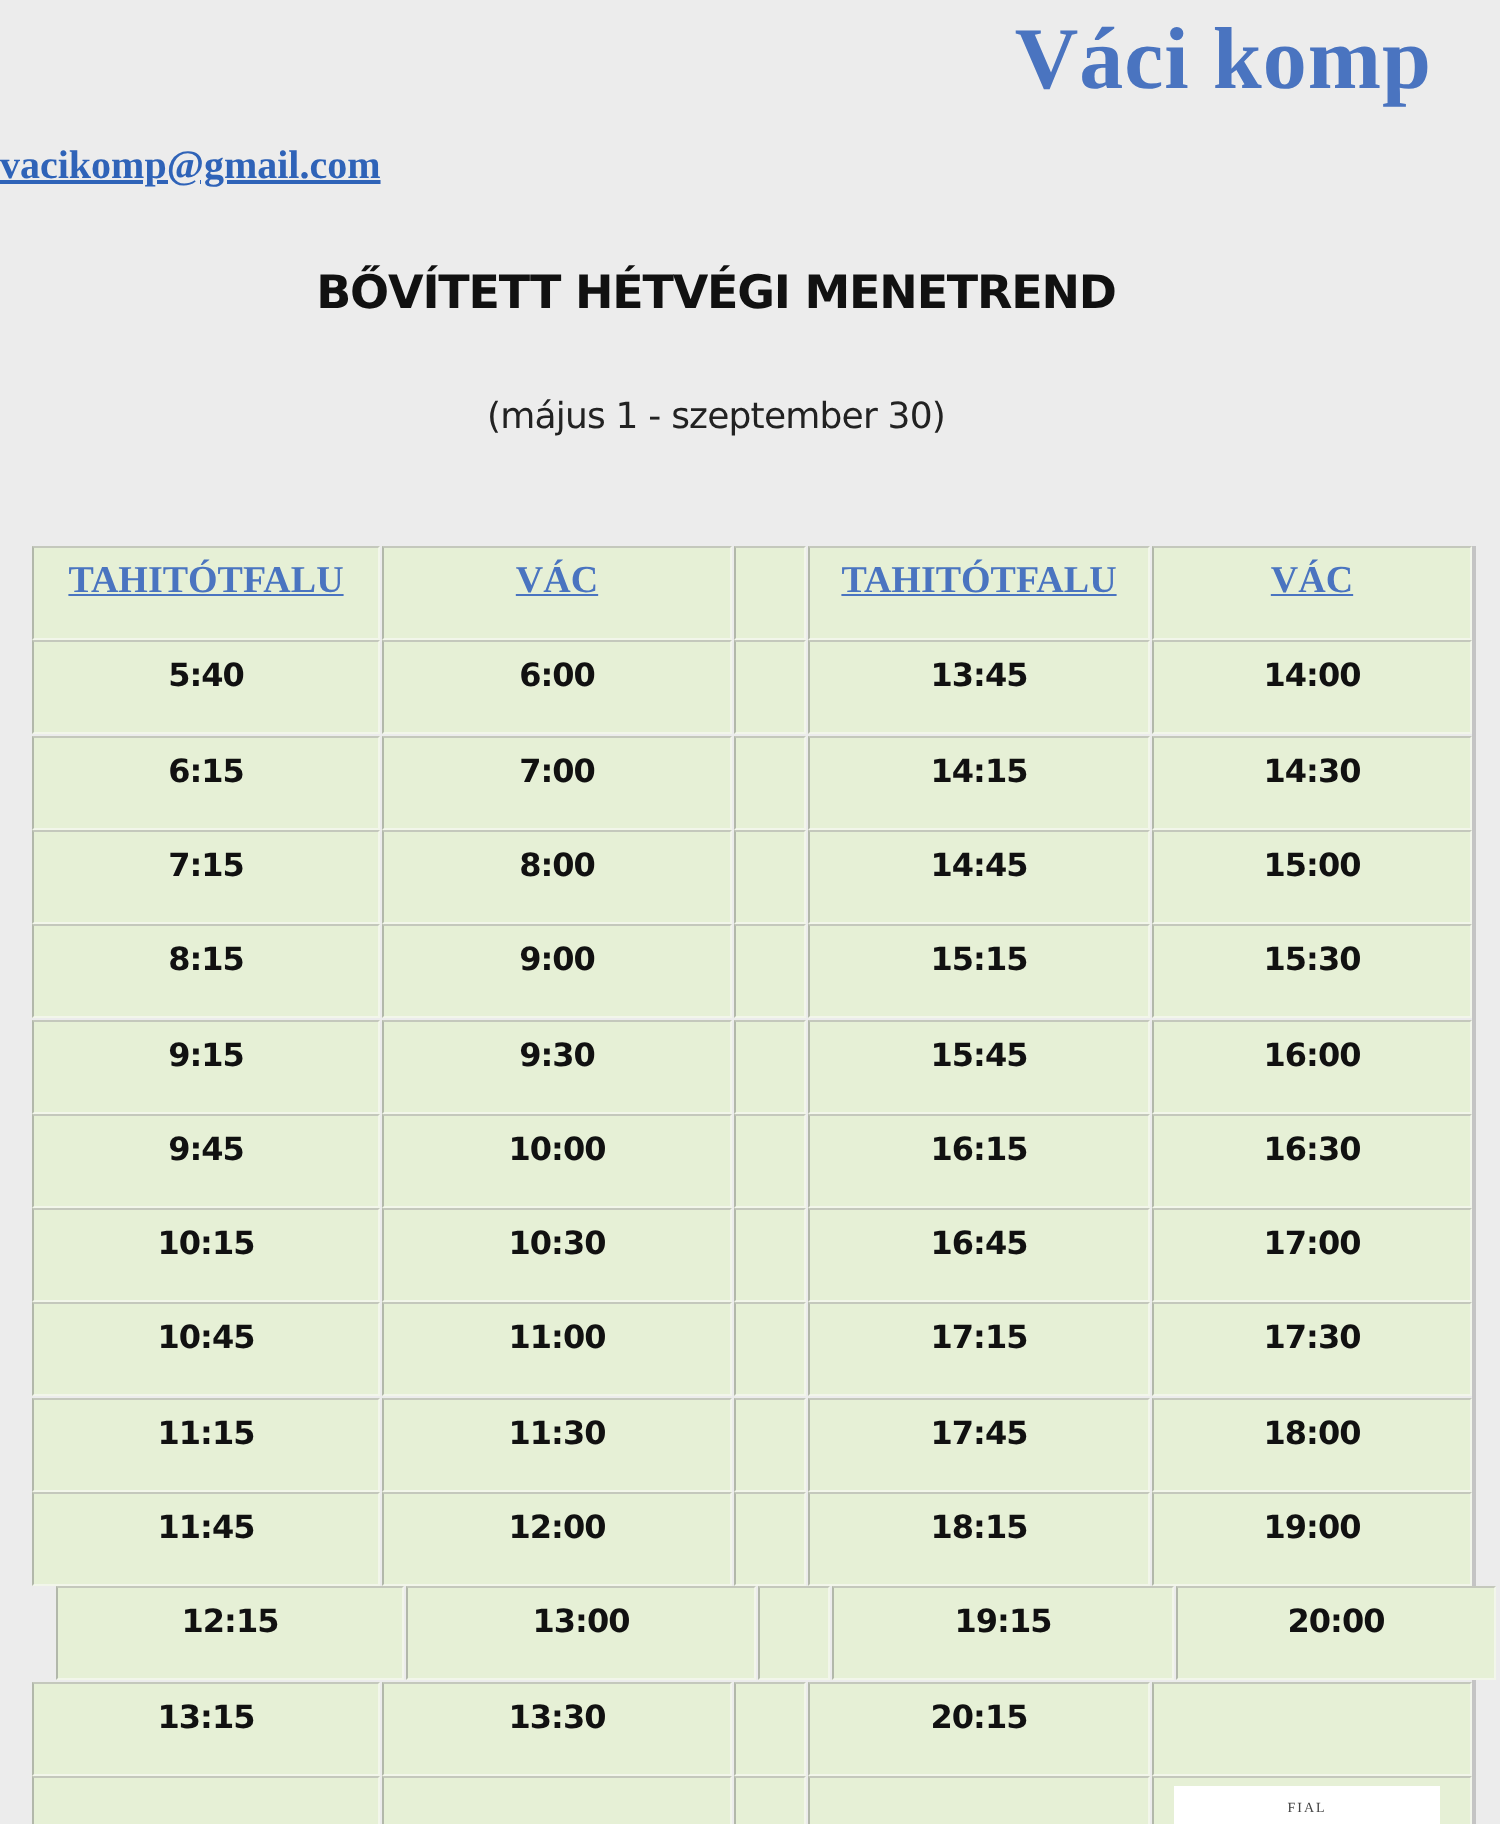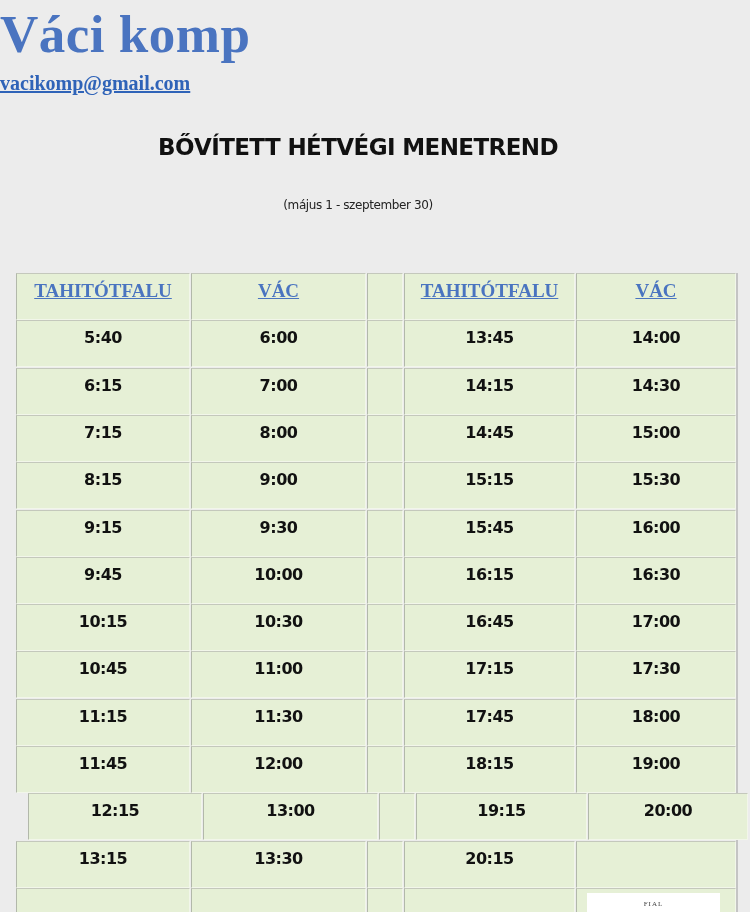--- a/index.html
+++ b/index.html
@@ -4,44 +4,44 @@
 <style>
   html, body { margin: 0; padding: 0; }
   body {
     width: 750px; height: 912px; overflow: hidden;
     background: #ececec;
     position: relative;
     font-family: "Liberation Sans", sans-serif;
   }
   .title {
     position: absolute; left: 0; width: 716px; top: 4px;
-    text-align: left;
+    text-align: right;
     font-family: "Liberation Serif", serif;
-    font-weight: bold; font-size: 53px; color: #4a74c0;
+    font-weight: bold; font-size: 44px; color: #4a74c0;
     letter-spacing: 0.5px;
   }
   .email {
     position: absolute; left: 0; width: 716px; top: 72px;
     text-align: left;
     font-family: "Liberation Serif", serif;
     font-weight: bold; font-size: 20px; color: #2f63b8;
     text-decoration: underline;
   }
   .heading {
     position: absolute; left: 0; width: 716px; top: 134px;
     text-align: center;
     font-family: "DejaVu Sans", sans-serif;
     font-weight: bold; font-size: 23px; color: #111;
     letter-spacing: -0.6px;
   }
   .subheading {
     position: absolute; left: 0; width: 716px; top: 198px;
     text-align: center;
     font-family: "DejaVu Sans", sans-serif;
-    font-size: 12px; color: #222;
+    font-size: 18px; color: #222;
     letter-spacing: -0.4px;
   }
   .table {
     position: absolute; left: 16px; top: 273px; width: 720px; height: 660px;
     border-right: 2px solid #c4c4c4;
   }
   .row { position: absolute; left: 0; height: 47px; width: 720px; }
   .cell {
     position: absolute; top: 0; height: 45px;
     background: #e6f0d6;

